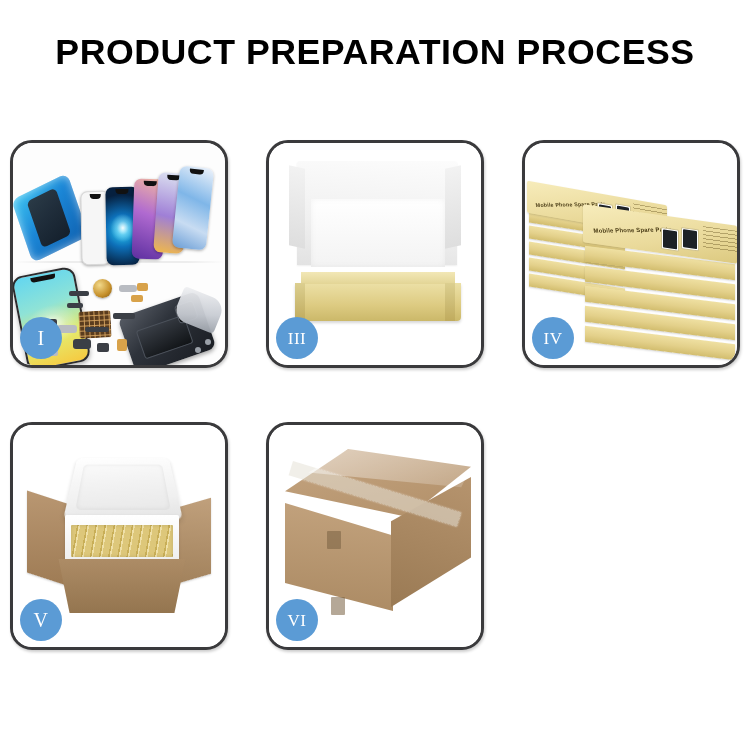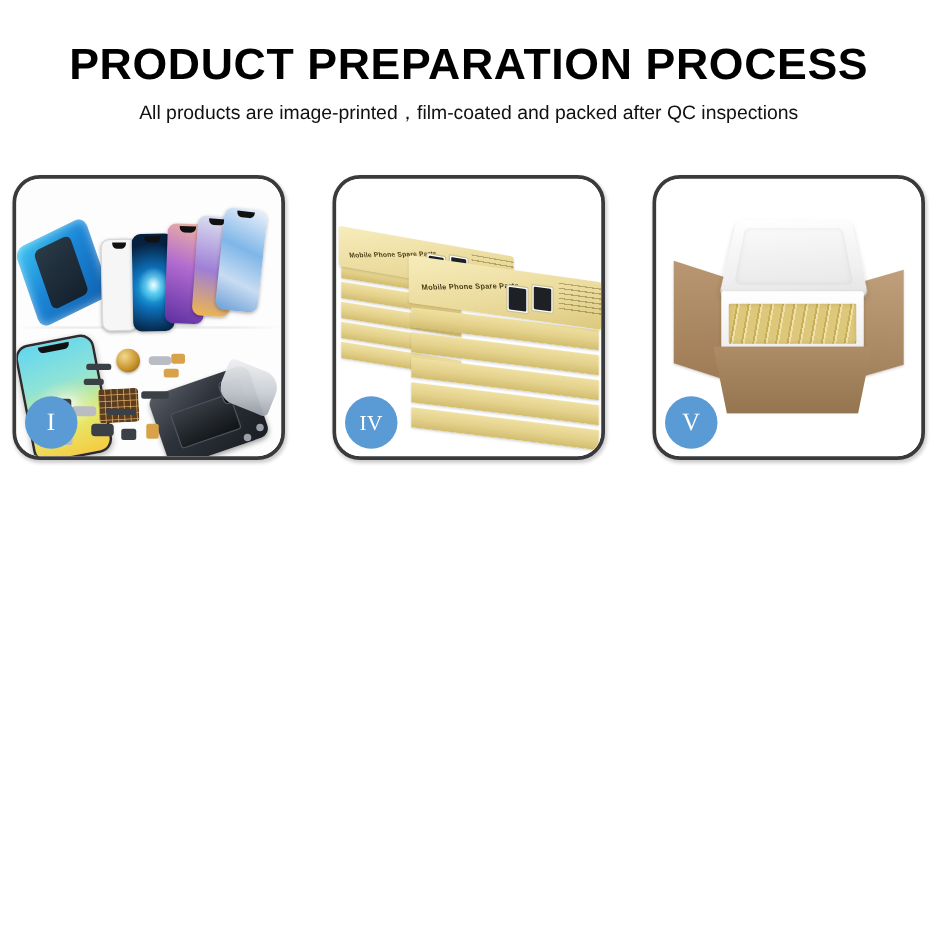--- a/index.html
+++ b/index.html
@@ -476,21 +476,20 @@
     background: linear-gradient(160deg, rgba(255,255,255,0.55), rgba(255,255,255,0));
     clip-path: polygon(40% 0, 100% 20%, 94% 46%, 16% 30%);
     pointer-events:none;
   }
 </style>
 </head>
 <body>
 
 <div id="header">
   <div id="page-title">PRODUCT PREPARATION PROCESS</div>
-  <div id="page-subtitle">All products are image-printed，film-coated and packed after QC inspections</div>
 </div>
 
 <div id="panel-grid">
 
   <div class="panel">
     <div class="panel-media">
       <div class="p1-bg"></div>
       <div class="p1-strip"></div>
 
       <div class="film"></div>
@@ -540,20 +539,34 @@
       <span class="part gold" style="left:104px;top:196px;width:10px;height:12px;border-radius:2px;"></span>
       <span class="part round" style="left:26px;top:206px;width:8px;height:8px;background:#8f949c;"></span>
       <span class="part round" style="left:182px;top:204px;width:6px;height:6px;background:#9aa0a8;"></span>
       <span class="part round" style="left:192px;top:196px;width:6px;height:6px;background:#9aa0a8;"></span>
       <span class="part" style="left:72px;top:184px;width:24px;height:5px;"></span>
     </div>
     <div class="badge">I</div>
   </div>
 
 
+  <div class="panel">
+    <div class="panel-media">
+      <div class="p3"></div>
+      <div class="b3-lid"></div>
+      <div class="b3-lid-left"></div>
+      <div class="b3-lid-right"></div>
+      <div class="b3-foam"></div>
+      <div class="b3-bubble-fill"></div>
+      <div class="b3-body"></div>
+      <div class="b3-side-l"></div>
+      <div class="b3-side-r"></div>
+    </div>
+    <div class="badge small-num">III</div>
+  </div>
 
   <div class="panel">
     <div class="panel-media">
       <div class="p4"></div>
       <div class="stack">
 
         <div class="sbox" style="left:2px;  top:46px;  width:96px;  height:13px; transform:skewY(9deg);"></div>
         <div class="sbox" style="left:2px;  top:62px;  width:96px;  height:13px; transform:skewY(9deg);"></div>
         <div class="sbox" style="left:2px;  top:78px;  width:96px;  height:13px; transform:skewY(9deg);"></div>
         <div class="sbox" style="left:2px;  top:94px;  width:96px;  height:13px; transform:skewY(9deg);"></div>
@@ -597,14 +610,27 @@
       <div class="v-flap-l"></div>
       <div class="v-flap-r"></div>
       <div class="v-foam-lid"></div>
       <div class="v-foam-box"></div>
       <div class="v-yellow-fill"></div>
       <div class="v-carton"></div>
     </div>
     <div class="badge">V</div>
   </div>
 
+  <div class="panel">
+    <div class="panel-media">
+      <div class="p6"></div>
+      <div class="c6-top"></div>
+      <div class="c6-front"></div>
+      <div class="c6-side"></div>
+      <div class="c6-tape"></div>
+      <span class="c6-seam" style="left:58px; top:106px;"></span>
+      <span class="c6-seam" style="left:62px; top:172px;"></span>
+      <div class="c6-hl"></div>
+    </div>
+    <div class="badge small-num">VI</div>
+  </div>
 
 </div>
 
 </body></html>

